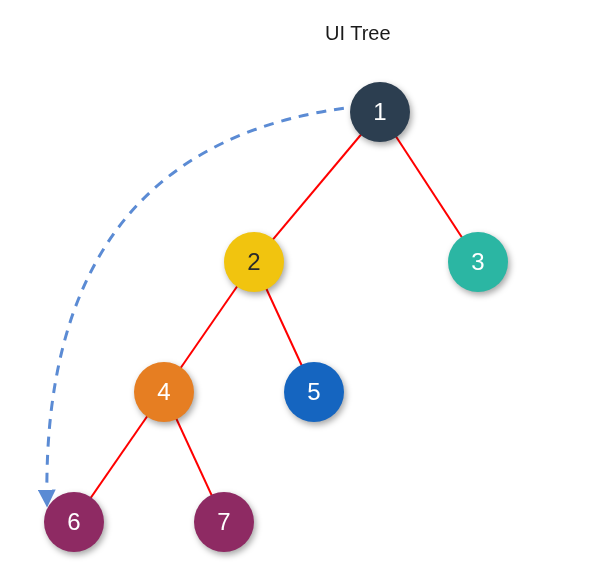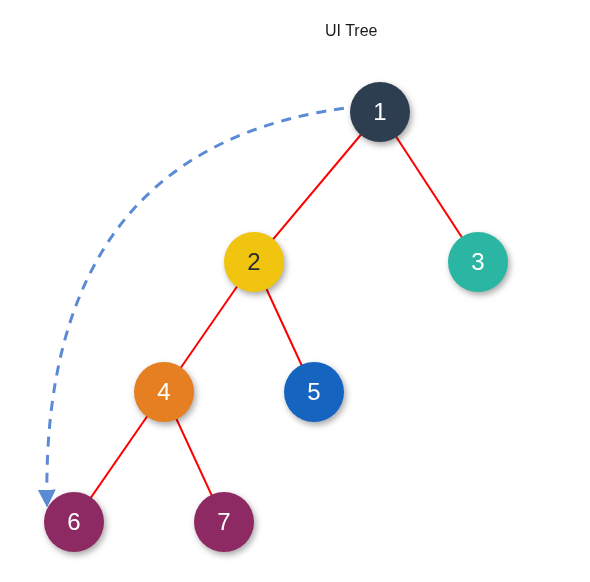--- a/index.html
+++ b/index.html
@@ -11,21 +11,21 @@
     font-family: "Segoe UI", Arial, sans-serif;
     overflow: hidden;
   }
   .stage {
     position: relative;
     width: 590px;
     height: 582px;
   }
   .title {
     position: absolute;
-    font-size: 16px;
+    font-size: 20px;
     color: #1a1a1a;
     font-weight: 400;
   }
   svg.edges {
     position: absolute;
     left: 0;
     top: 0;
     width: 590px;
     height: 582px;
     pointer-events: none;

